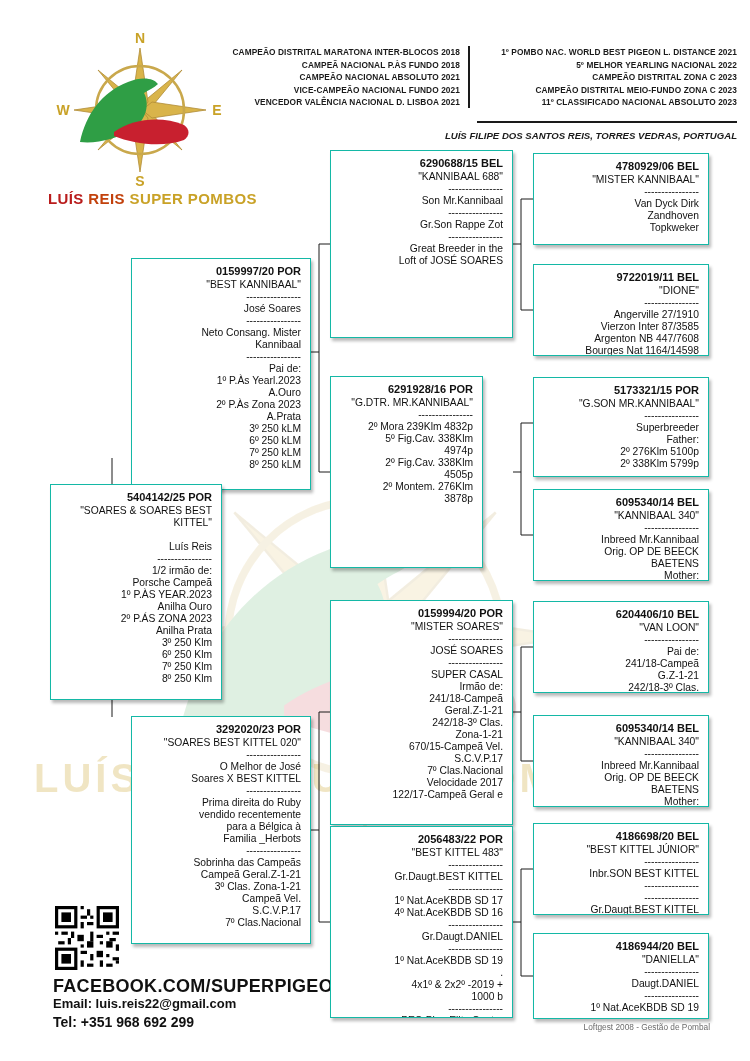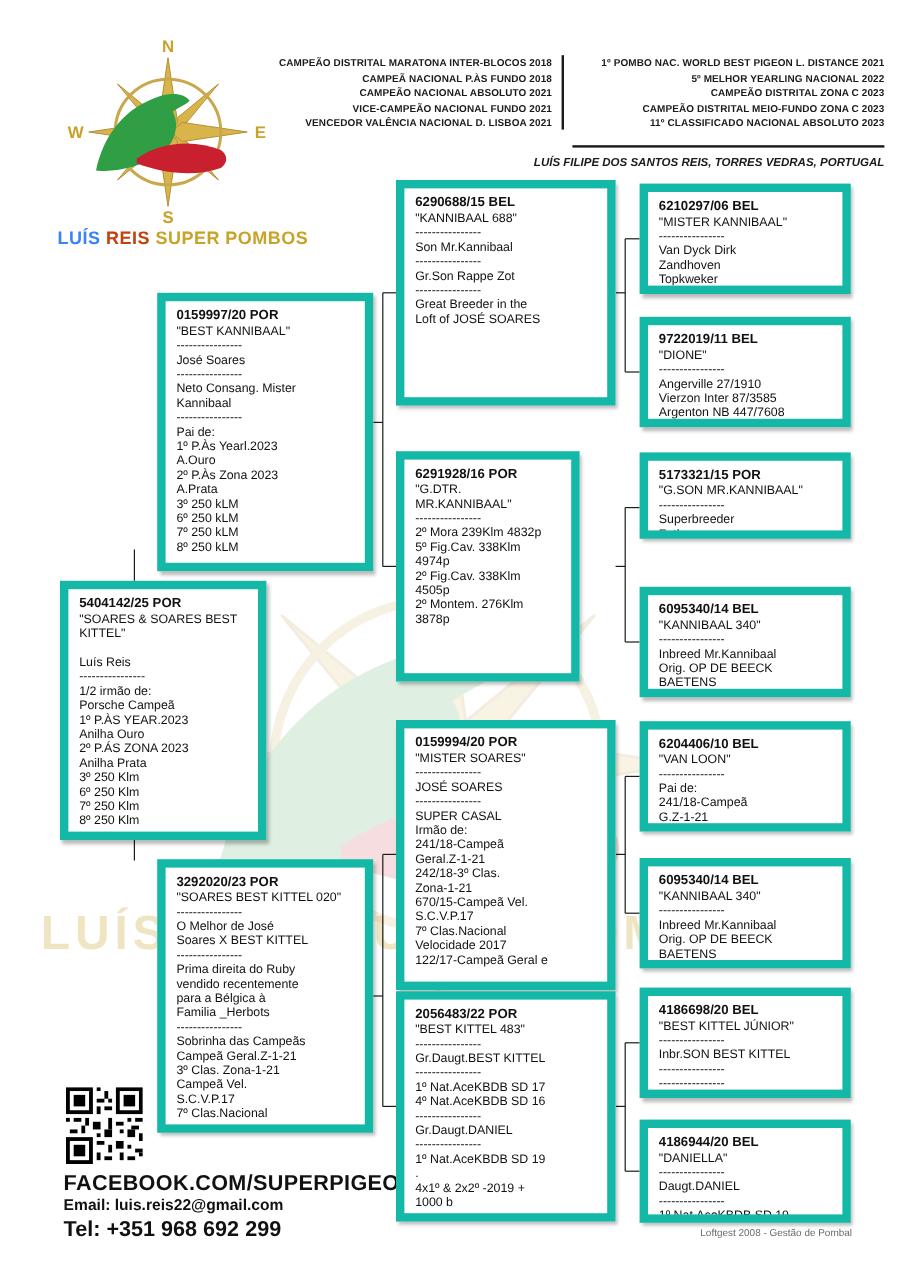--- a/index.html
+++ b/index.html
@@ -6,46 +6,46 @@
   body{
     width:750px;height:1061px;position:relative;background:#ffffff;
     font-family:"Liberation Sans","DejaVu Sans",sans-serif;color:#111;
     overflow:hidden;
   }
   
   .logo-wrap{position:absolute;left:48px;top:30px;width:184px;height:188px;}
   .logo-svg{position:absolute;left:0;top:0;width:184px;height:160px;}
   .logo-title{position:absolute;left:0;top:160px;width:184px;text-align:center;
     font-size:15px;font-weight:bold;letter-spacing:.4px;white-space:nowrap;}
-  .lt-green{color:#3b82f6;} .lt-red{color:#c2410c;} .lt-gold{color:#c9a227;}
+  .lt-green{color:#b91c1c;} .lt-red{color:#c2410c;} .lt-gold{color:#c9a227;}
   .ach{position:absolute;top:46px;font-size:8.3px;font-weight:bold;line-height:12.6px;
     text-align:right;color:#1a1a1a;letter-spacing:.1px;}
   .ach-left{left:160px;width:300px;}
   .ach-right{left:480px;width:257px;}
   .ach-divider{position:absolute;left:468px;top:46px;width:2px;height:62px;background:#1a1a1a;}
   .header-rule{position:absolute;left:477px;top:121px;width:260px;height:1.5px;background:#1a1a1a;}
   .owner-line{position:absolute;left:300px;top:130px;width:437px;text-align:right;
     font-size:9.6px;font-weight:bold;font-style:italic;color:#1a1a1a;}
   
   .wm-logo{position:absolute;left:85px;top:388px;width:560px;height:498px;opacity:.15;z-index:1;}
   .wm-text{position:absolute;left:34px;top:756px;width:700px;overflow:hidden;white-space:nowrap;
     font-size:40px;font-weight:bold;letter-spacing:4px;color:#c9a227;opacity:.27;z-index:1;}
   
   .connectors{position:absolute;left:0;top:0;width:750px;height:1061px;z-index:2;pointer-events:none;}
-  .pbox{position:absolute;background:#fff;border:7px solid #14b8a6;
+  .pbox{position:absolute;background:#fff;border:1px solid #14b8a6;
     box-shadow:2px 3px 3px rgba(0,0,0,.28);padding:6px 9px 20px 9px;
-    font-size:10.3px;line-height:12px;z-index:3;overflow:hidden;box-sizing:border-box;}
+    font-size:10.3px;line-height:12px;z-index:3;overflow:hidden;box-sizing:border-box;text-align:right;}
   .pbox .ring{font-weight:bold;font-size:11px;margin-bottom:2px;}
   .pbox .bname{white-space:pre-line;}
   .pbox .body{white-space:pre-line;}
   
   .qr{position:absolute;left:55px;top:906px;width:64px;height:64px;z-index:3;}
   .fb-line{position:absolute;left:53px;top:976px;font-size:18px;font-weight:bold;letter-spacing:.3px;}
   .email-line{position:absolute;left:53px;top:996px;font-size:13px;font-weight:bold;}
-  .tel-line{position:absolute;left:53px;top:1014px;font-size:18px;font-weight:bold;}
+  .tel-line{position:absolute;left:53px;top:1014px;font-size:14px;font-weight:bold;}
   .credit{position:absolute;left:460px;top:1022px;width:250px;text-align:right;
     font-size:8.3px;color:#6b6b6b;z-index:3;}
 </style>
 </head>
 <body>
 
 <svg width="0" height="0" style="position:absolute">
   <defs>
     <g id="logo-art">
       <g fill="#d9b44a" stroke="#b08c36" stroke-width="0.8">
@@ -129,21 +129,21 @@
     <line x1="521" y1="647" x2="521" y2="761"></line>
     <line x1="521" y1="647" x2="534" y2="647"></line>
     <line x1="521" y1="761" x2="534" y2="761"></line>
     <line x1="513" y1="922" x2="521" y2="922"></line>
     <line x1="521" y1="869" x2="521" y2="976"></line>
     <line x1="521" y1="869" x2="534" y2="869"></line>
     <line x1="521" y1="976" x2="534" y2="976"></line>
   </g>
 </svg>
 
-<div class="pbox" style="left:131px;top:244px;width:180px;height:232px">
+<div class="pbox" style="left:131px;top:258px;width:180px;height:232px">
   <div class="ring">0159997/20 POR</div>
   <div class="bname">"BEST KANNIBAAL"</div>
   <div class="body">----------------
 José Soares
 ----------------
 Neto Consang. Mister
 Kannibaal
 ----------------
 Pai de:
 1º P.Às Yearl.2023
@@ -251,39 +251,39 @@
 ----------------
 1º Nat.AceKBDB SD 19
 .
 4x1º &amp; 2x2º -2019 +
 1000 b
 ----------------
 PEC-Pipa Elite Center</div>
 </div>
 
 <div class="pbox" style="left:533px;top:153px;width:176px;height:92px">
-  <div class="ring">6210297/06 BEL</div>
+  <div class="ring">4780929/06 BEL</div>
   <div class="bname">"MISTER KANNIBAAL"</div>
   <div class="body">----------------
 Van Dyck Dirk
 Zandhoven
 Topkweker</div>
 </div>
 
 <div class="pbox" style="left:533px;top:264px;width:176px;height:92px">
   <div class="ring">9722019/11 BEL</div>
   <div class="bname">"DIONE"</div>
   <div class="body">----------------
 Angerville 27/1910
 Vierzon Inter 87/3585
 Argenton NB 447/7608
 Bourges Nat 1164/14598</div>
 </div>
 
-<div class="pbox" style="left:533px;top:377px;width:176px;height:72px">
+<div class="pbox" style="left:533px;top:377px;width:176px;height:100px">
   <div class="ring">5173321/15 POR</div>
   <div class="bname">"G.SON MR.KANNIBAAL"</div>
   <div class="body">----------------
 Superbreeder
 Father:
 2º 276Klm 5100p
 2º 338Klm 5799p</div>
 </div>
 
 <div class="pbox" style="left:533px;top:489px;width:176px;height:92px">

